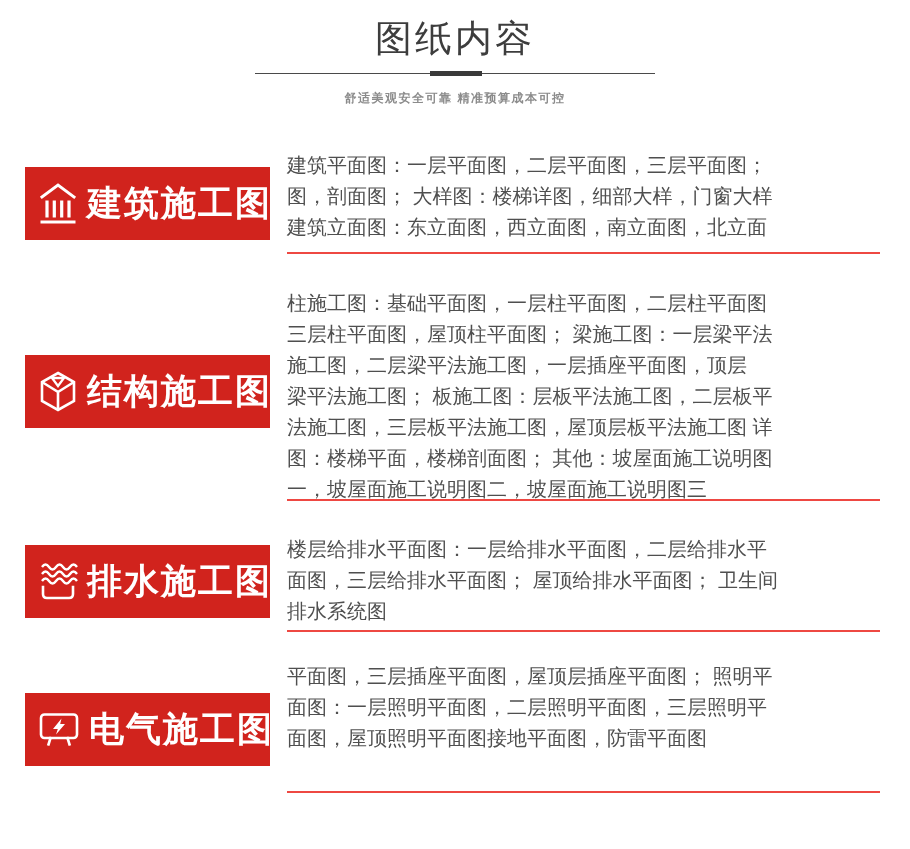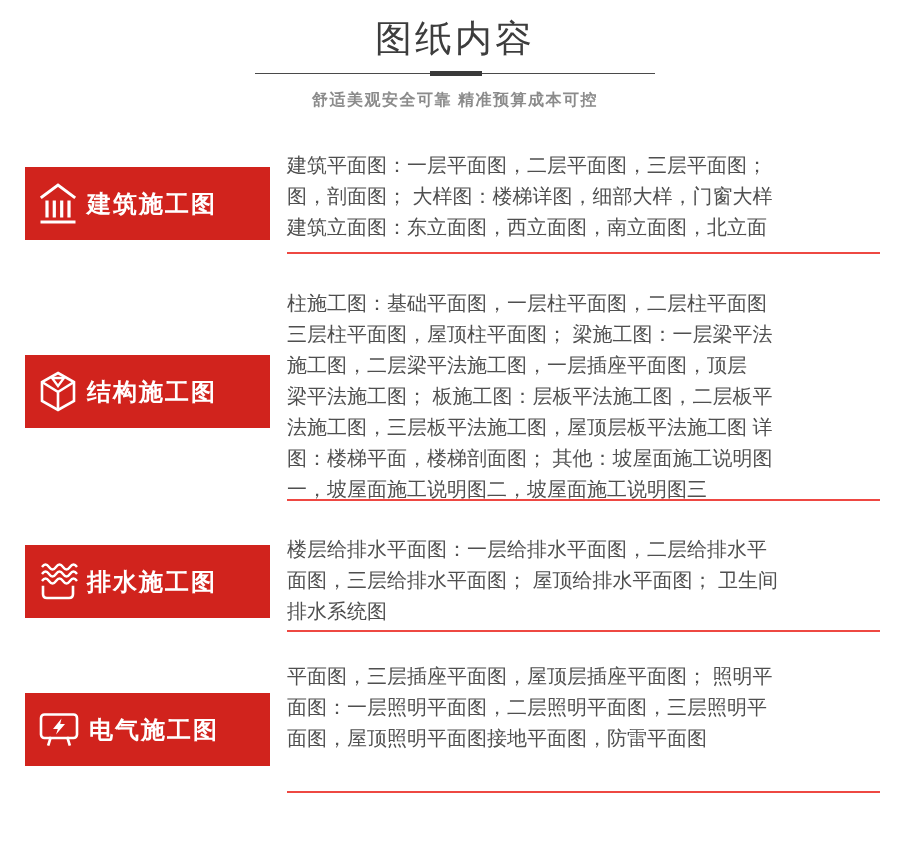--- a/index.html
+++ b/index.html
@@ -11,31 +11,31 @@
   .title {
     position:absolute; top:14px; left:0; width:100%;
     text-align:center; font-size:37px; font-weight:500;
     color:#3d3d3d; letter-spacing:3px;
   }
   .title-divider { position:absolute; top:71px; left:255px; width:400px; height:6px; }
   .title-divider .thin  { position:absolute; top:2px; left:0; width:100%; height:1px; background:#4a4a4a; }
   .title-divider .thick { position:absolute; top:0; left:175px; width:52px; height:5px; background:#3a3a3a; }
   .subtitle {
     position:absolute; top:90px; left:0; width:100%;
-    text-align:center; font-size:16px; font-weight:bold;
+    text-align:center; font-size:12px; font-weight:bold;
     color:#8b8b8b; letter-spacing:1.5px;
   }
   
   .label-box {
     position:absolute; left:25px; width:245px; height:73px;
     background:#d1231d; display:flex; align-items:center;
     padding-left:13px; box-sizing:border-box; gap:9px;
   }
   .label-text {
-    color:#ffffff; font-size:24px; font-weight:bold;
+    color:#ffffff; font-size:35px; font-weight:bold;
     letter-spacing:2px; white-space:nowrap;
   }
   .icon { flex:0 0 auto; display:block; }
   
   .text-block {
     position:absolute; left:287px; width:606px;
     font-size:20px; line-height:31px; color:#4f4f4f;
   }
   .text-line { white-space:nowrap; }
   .section-divider {

